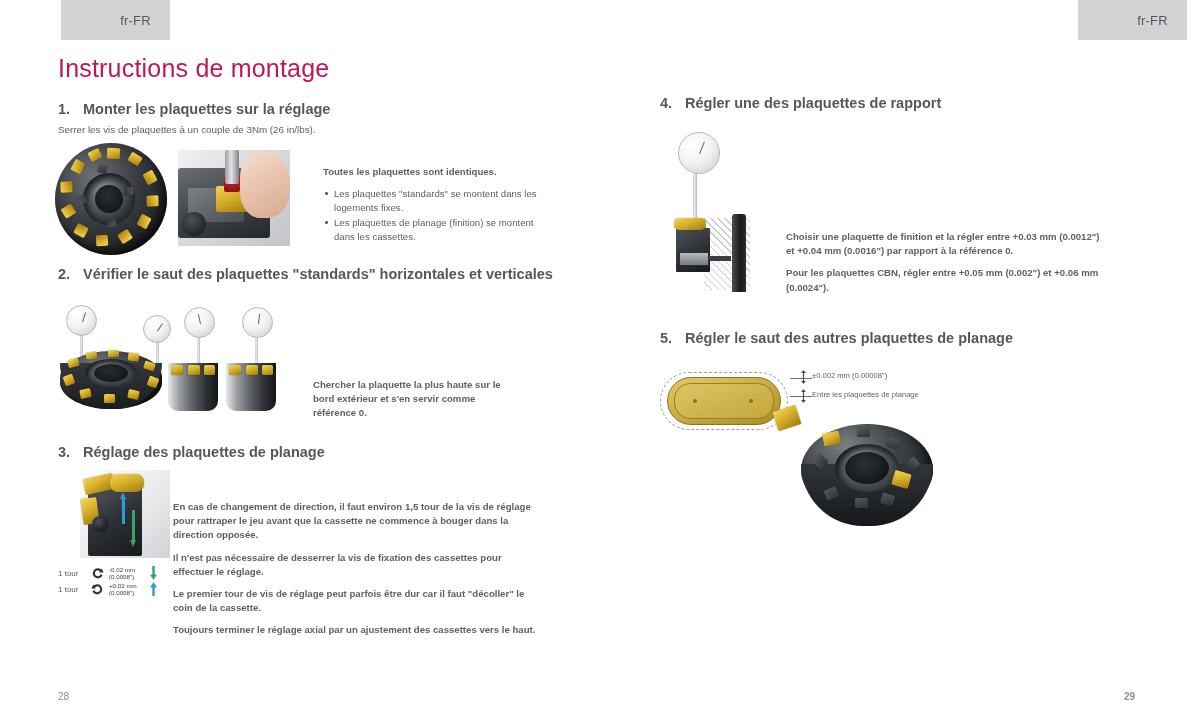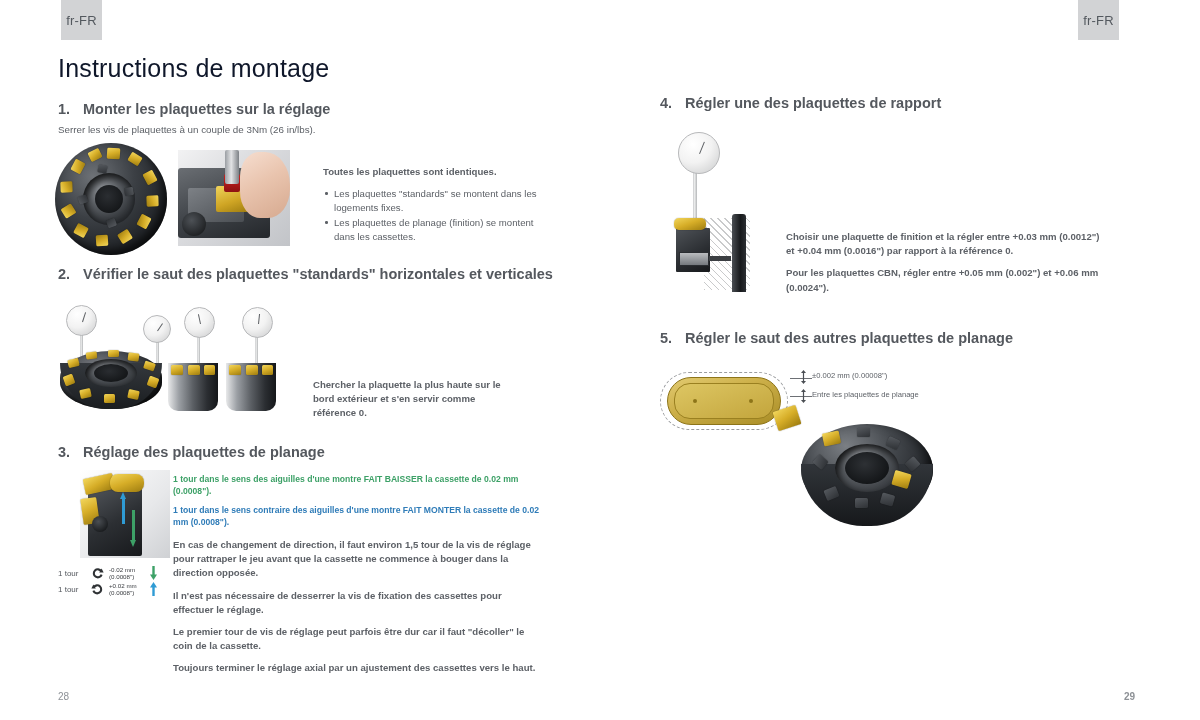--- a/index.html
+++ b/index.html
@@ -9,34 +9,35 @@
     font-family:"Liberation Sans","DejaVu Sans",sans-serif;
     color:#4a4f55;
     position:relative;
     overflow:hidden;
   }
   .page{position:absolute;inset:0;}
 
   
   .lang-tag{
     position:absolute;top:0;
-    width:41px;height:40px;
+    width:69px;height:40px;
     background:#d2d3d5;
     color:#53585e;
     font-size:13px;
     display:flex;align-items:center;justify-content:center;
     letter-spacing:.2px;
+    padding-left:40px;
   }
   .lang-left{left:61px;}
   .lang-right{left:1078px;}
 
   
   .doc-title{
     position:absolute;left:58px;top:54px;
-    font-size:25px;font-weight:400;color:#0f172a;
+    font-size:25px;font-weight:400;color:#be185d;
     letter-spacing:.2px;
   }
 
   
   .step{position:absolute;}
   .step-head{
     display:flex;align-items:flex-start;
     font-size:14.5px;font-weight:bold;color:#54585e;
     line-height:1.28;
   }
@@ -310,26 +311,22 @@
     <div class="insert" style="left:4px;top:6px;width:30px;height:16px;transform:rotate(-12deg);"></div>
     <div class="insert" style="left:30px;top:4px;width:34px;height:18px;border-radius:8px;"></div>
     <div class="insert" style="left:2px;top:28px;width:16px;height:26px;transform:rotate(-8deg);"></div>
     <div style="position:absolute;left:12px;top:46px;width:16px;height:16px;border-radius:50%;background:radial-gradient(circle at 40% 35%,#4a4e53 0%,#101214 90%);"></div>
     <div style="position:absolute;left:42px;top:28px;width:3px;height:26px;background:#2f9bd4;"></div>
     <div class="arrow-up" style="left:40px;top:22px;border-bottom:7px solid #2f9bd4;"></div>
     <div style="position:absolute;left:52px;top:40px;width:3px;height:32px;background:#3da167;"></div>
     <div class="arrow-dn" style="left:50px;top:70px;border-top:7px solid #3da167;"></div>
   </div>
 
-  <div style="position:absolute;left:173px;top:473px;width:380px;">
-    <p class="copy green" style="margin:0 0 7px 0;font-size:8.6px;line-height:1.4;font-weight:bold;">1 tour dans le sens des aiguilles d'une montre FAIT BAISSER la cassette de 0.02 mm (0.0008").</p>
-    <p class="copy blue" style="margin:0;font-size:8.6px;line-height:1.4;font-weight:bold;">1 tour dans le sens contraire des aiguilles d'une montre FAIT MONTER la cassette de 0.02 mm (0.0008").</p>
-  </div>
-
-  <div class="copy" style="position:absolute;left:173px;top:538px;width:370px;">
+
+  <div class="copy" style="position:absolute;left:173px;top:500px;width:370px;">
     <p>En cas de changement de direction, il faut environ 1,5 tour de la vis de réglage pour rattraper le jeu avant que la cassette ne commence à bouger dans la direction opposée.</p>
     <p>Il n'est pas nécessaire de desserrer la vis de fixation des cassettes pour effectuer le réglage.</p>
     <p>Le premier tour de vis de réglage peut parfois être dur car il faut "décoller" le coin de la cassette.</p>
     <p>Toujours terminer le réglage axial par un ajustement des cassettes vers le haut.</p>
   </div>
 
   <div class="turn-row" style="left:58px;top:566px;">
     <span class="lbl">1 tour</span>
     <span class="turn-ico">
       <svg width="13" height="13" viewBox="0 0 13 13">

